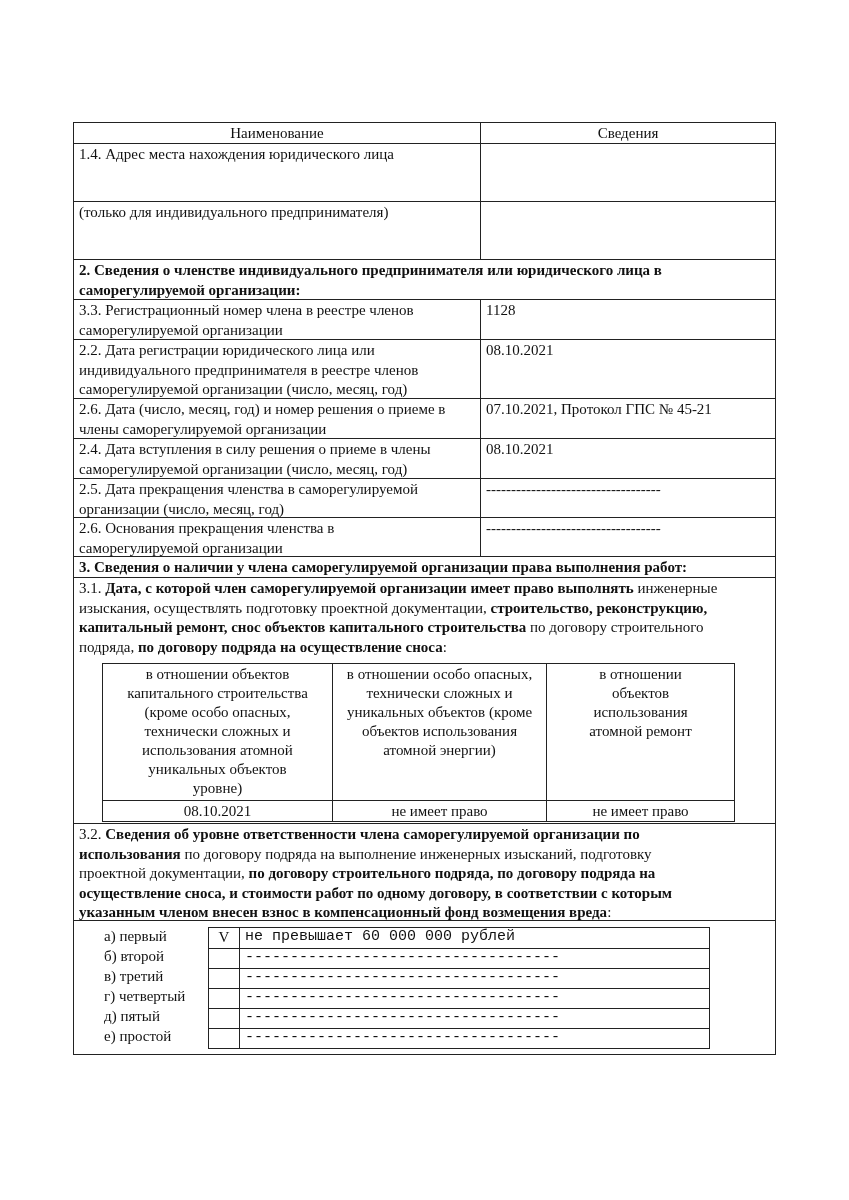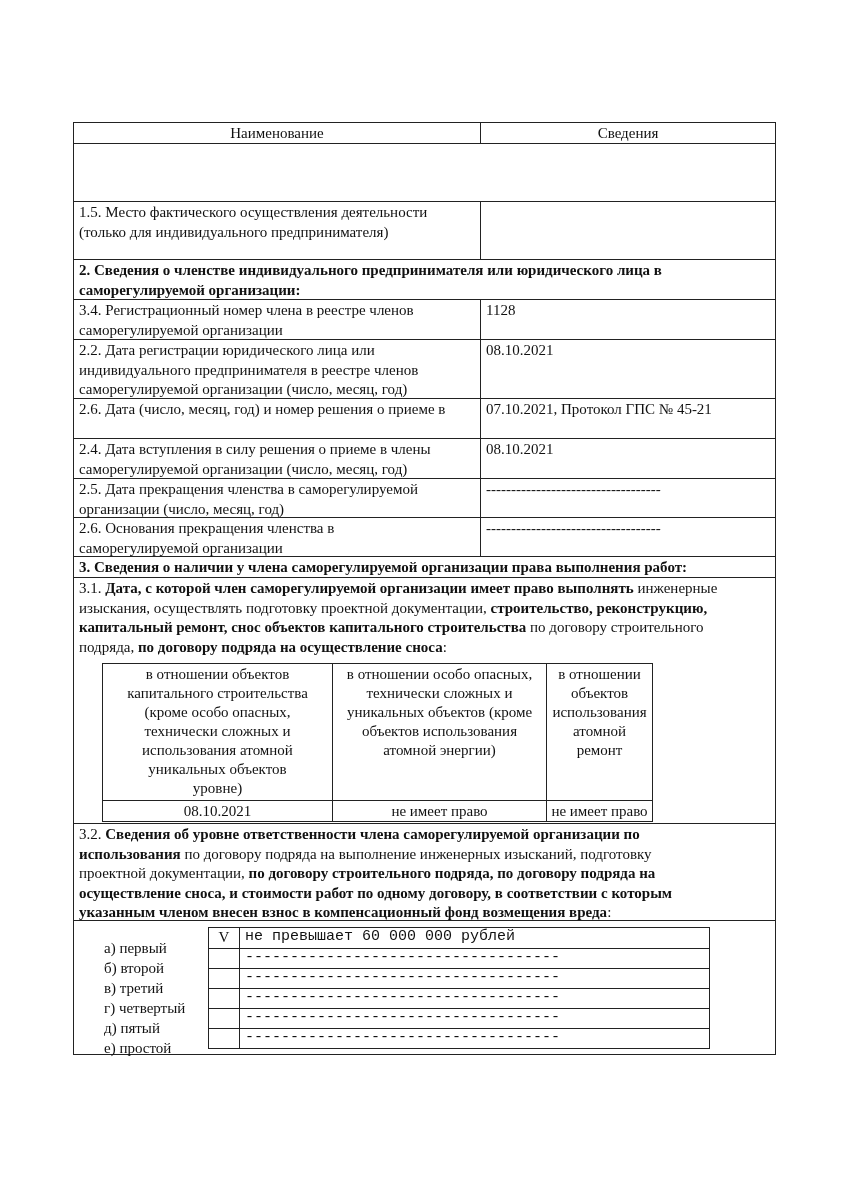--- a/index.html
+++ b/index.html
@@ -10,87 +10,88 @@
   .row { display: flex; border-top: 1.5px solid #222; box-sizing: border-box; }
   .row.first { border-top: none; }
   .cell { box-sizing: border-box; padding: 1px 5px 0 5px; line-height: 19.5px; }
   .c-name { width: 407px; border-right: 1.5px solid #222; font-family: Liberation Serif, serif; }
   .c-val { flex: 1; }
   .center { text-align: center; }
   .full { width: 100%; padding: 1px 5px 0 5px; line-height: 19.5px; box-sizing: border-box; }
   b { font-weight: bold; }
 
   .inner-wrap { padding: 5px 0 6px 25px; }
-  .inner { width: 551px; border: 1.5px solid #222; box-sizing: border-box; }
+  .inner { width: 633px; border: 1.5px solid #222; box-sizing: border-box; }
   .inner-row { display: flex; }
   .inner-row + .inner-row { border-top: 1.5px solid #222; }
   .ic { box-sizing: border-box; text-align: center; line-height: 19px; padding: 1px 3px 0 3px; }
   .ic1 { width: 230px; border-right: 1.5px solid #222; }
   .ic2 { width: 214px; border-right: 1.5px solid #222; }
   .ic3 { flex: 1; }
 
   .levels { position: relative; padding: 6px 0 6px 0; height: 134px; }
-  .level-labels { position: absolute; left: 30px; top: 17px; }
+  .level-labels { position: absolute; left: 30px; top: 5px; }
   .level-label { height: 20px; line-height: 20px; }
   .level-grid { position: absolute; left: 134px; top: 6px; width: 502px; border: 1.5px solid #222; box-sizing: border-box; }
   .lrow { display: flex; height: 20px; box-sizing: border-box; }
   .lrow + .lrow { border-top: 1.5px solid #222; }
   .lmark { width: 31px; border-right: 1.5px solid #222; text-align: center; line-height: 18px; box-sizing: border-box; }
   .ltext { flex: 1; padding-left: 5px; line-height: 18px; font-family: Liberation Mono, monospace; }
 </style>
 </head>
 <body>
 
 <div class="page">
   <div class="tbl">
 
     <div class="row first" style="height:20px">
       <div class="cell c-name center">Наименование</div>
       <div class="cell c-val center">Сведения</div>
     </div>
 
     <div class="row" style="height:58px">
+      <div class="cell c-name">1.4. Адрес места нахождения юридического лица</div>
       <div class="cell c-val"></div>
     </div>
 
     <div class="row" style="height:58px">
       <div class="cell c-name">
-        <div>1.5. Место фактического осуществления деятельности</div>
         <div>(только для индивидуального предпринимателя)</div>
       </div>
       <div class="cell c-val"></div>
     </div>
 
     <div class="row" style="height:40px">
       <div class="full">
         <div><b>2. Сведения о членстве индивидуального предпринимателя или юридического лица в</b></div>
         <div><b>саморегулируемой организации:</b></div>
       </div>
     </div>
 
     <div class="row" style="height:40px">
       <div class="cell c-name">
-        <div>3.4. Регистрационный номер члена в реестре членов</div>
+        <div>3.3. Регистрационный номер члена в реестре членов</div>
         <div>саморегулируемой организации</div>
       </div>
       <div class="cell c-val">1128</div>
     </div>
 
     <div class="row" style="height:59px">
       <div class="cell c-name">
         <div>2.2. Дата регистрации юридического лица или</div>
         <div>индивидуального предпринимателя в реестре членов</div>
         <div>саморегулируемой организации (число, месяц, год)</div>
       </div>
       <div class="cell c-val">08.10.2021</div>
     </div>
 
     <div class="row" style="height:40px">
       <div class="cell c-name">
         <div>2.6. Дата (число, месяц, год) и номер решения о приеме в</div>
+        <div>члены саморегулируемой организации</div>
       </div>
       <div class="cell c-val">07.10.2021, Протокол ГПС № 45-21</div>
     </div>
 
     <div class="row" style="height:40px">
       <div class="cell c-name">
         <div>2.4. Дата вступления в силу решения о приеме в члены</div>
         <div>саморегулируемой организации (число, месяц, год)</div>
       </div>
       <div class="cell c-val">08.10.2021</div>

